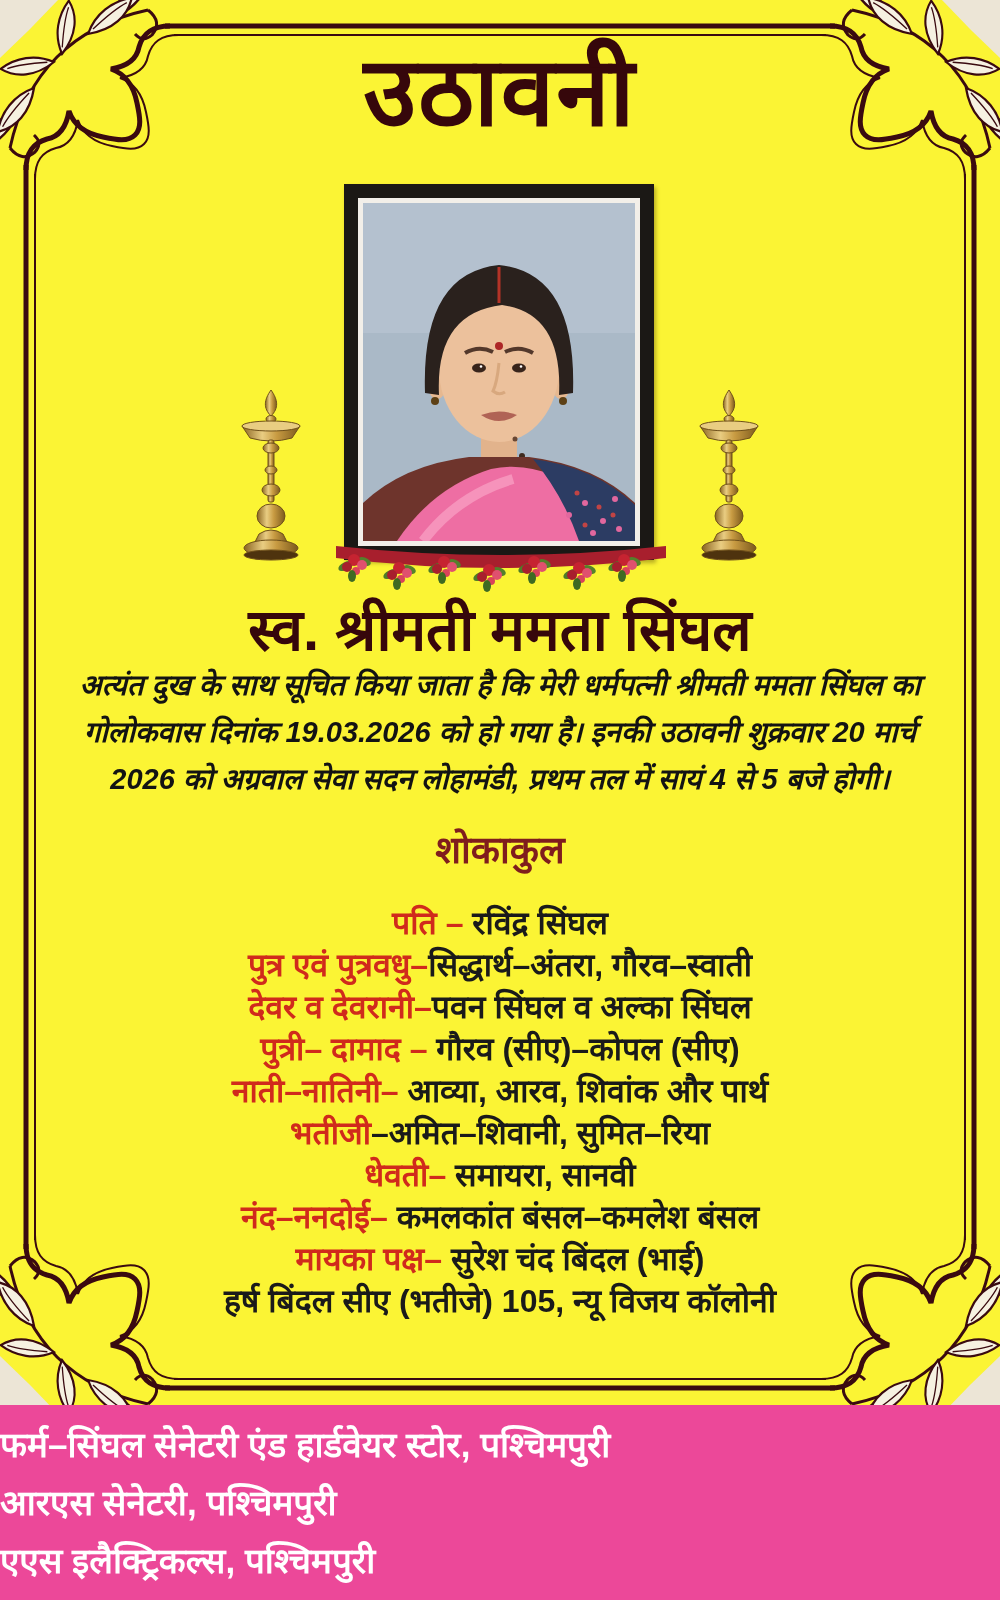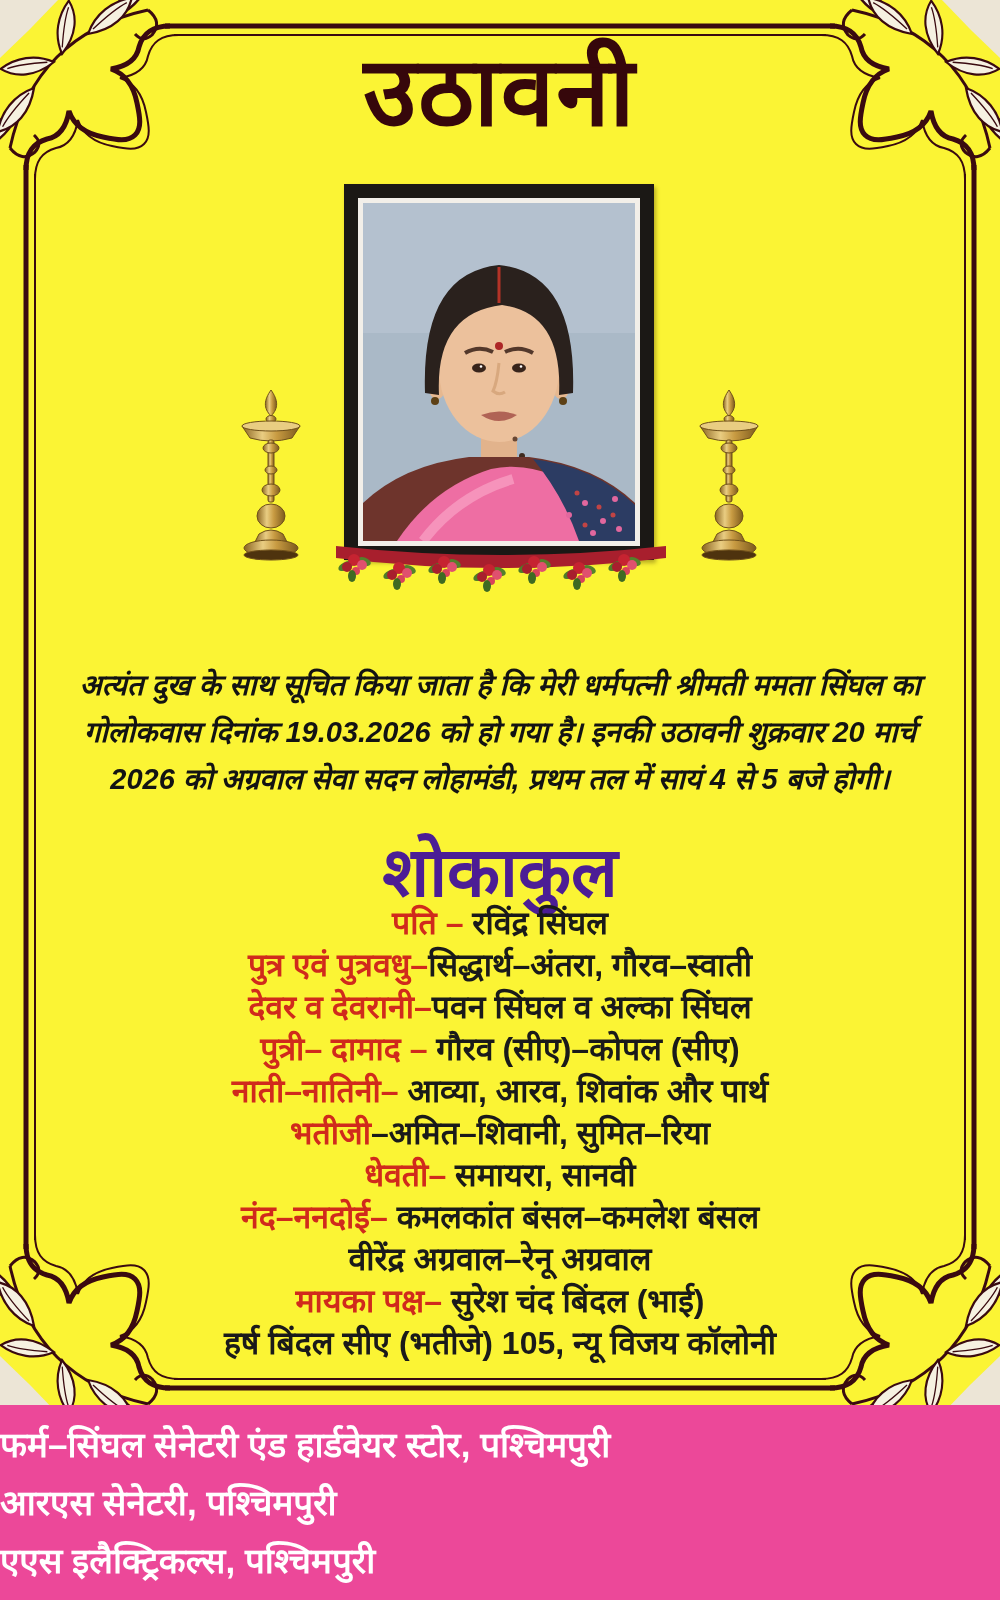--- a/index.html
+++ b/index.html
@@ -30,21 +30,21 @@
   .deceased-name{
     position:absolute;left:0;top:588px;width:1000px;margin:0;
     font-size:58px;font-weight:bold;color:#36070b;
   }
   .announcement{
     position:absolute;left:60px;top:662px;width:880px;margin:0;
     font-size:29px;line-height:47px;font-weight:bold;color:#131313;font-style:italic;
   }
   .mourners-heading{
     position:absolute;left:0;top:822px;width:1000px;margin:0;
-    font-size:69px;font-weight:bold;color:#4c1d95;
+    font-size:38px;font-weight:bold;color:#7f1d1d;
   }
   .mourners-list{
     position:absolute;left:50px;top:902px;width:900px;
     font-size:32px;line-height:42px;font-weight:bold;color:#1a1a1a;
   }
   .mourner-label{color:#d02a1c;}
   .mourner-names{color:#1a1a1a;}
   .footer{
     position:absolute;left:0;top:1405px;width:1000px;height:195px;
     background:#ec4899;color:#ffffff;z-index:4;
@@ -193,39 +193,39 @@
       </defs>
       <use href="#flowerCluster" transform="translate(18,22)"></use>
       <use href="#flowerCluster" transform="translate(63,30)"></use>
       <use href="#flowerCluster" transform="translate(108,24)"></use>
       <use href="#flowerCluster" transform="translate(153,32)"></use>
       <use href="#flowerCluster" transform="translate(198,24)"></use>
       <use href="#flowerCluster" transform="translate(243,30)"></use>
       <use href="#flowerCluster" transform="translate(288,22)"></use>
     </svg>
 
+    <h2 class="deceased-name">स्व. श्रीमती ममता सिंघल</h2>
 
     <p class="announcement">
       <span>अत्यंत दुख के साथ सूचित किया जाता है कि मेरी धर्मपत्नी श्रीमती ममता सिंघल का</span>
       <span>गोलोकवास दिनांक 19.03.2026 को हो गया है। इनकी उठावनी शुक्रवार 20 मार्च</span>
       <span>2026 को अग्रवाल सेवा सदन लोहामंडी, प्रथम तल में सायं 4 से 5 बजे होगी।</span>
     </p>
 
     <h2 class="mourners-heading">शोकाकुल</h2>
 
     <div class="mourners-list">
       <div><span class="mourner-label">पति – </span><span class="mourner-names">रविंद्र सिंघल</span></div>
       <div><span class="mourner-label">पुत्र एवं पुत्रवधु–</span><span class="mourner-names">सिद्धार्थ–अंतरा, गौरव–स्वाती</span></div>
       <div><span class="mourner-label">देवर व देवरानी–</span><span class="mourner-names">पवन सिंघल व अल्का सिंघल</span></div>
       <div><span class="mourner-label">पुत्री– दामाद – </span><span class="mourner-names">गौरव (सीए)–कोपल (सीए)</span></div>
       <div><span class="mourner-label">नाती–नातिनी– </span><span class="mourner-names">आव्या, आरव, शिवांक और पार्थ</span></div>
       <div><span class="mourner-label">भतीजी</span><span class="mourner-names">–अमित–शिवानी, सुमित–रिया</span></div>
       <div><span class="mourner-label">धेवती– </span><span class="mourner-names">समायरा, सानवी</span></div>
       <div><span class="mourner-label">नंद–ननदोई– </span><span class="mourner-names">कमलकांत बंसल–कमलेश बंसल</span></div>
-      <div><span class="mourner-label"></span><span class="mourner-names">वीरेंद्र अग्रवाल–रेनू अग्रवाल</span></div>
       <div><span class="mourner-label">मायका पक्ष– </span><span class="mourner-names">सुरेश चंद बिंदल (भाई)</span></div>
       <div><span class="mourner-label"></span><span class="mourner-names">हर्ष बिंदल सीए (भतीजे) 105, न्यू विजय कॉलोनी</span></div>
     </div>
   </div>
 
   <div class="footer">
     <div>फर्म–सिंघल सेनेटरी एंड हार्डवेयर स्टोर, पश्चिमपुरी</div>
     <div>आरएस सेनेटरी, पश्चिमपुरी</div>
     <div>एएस इलैक्ट्रिकल्स, पश्चिमपुरी</div>
   </div>

